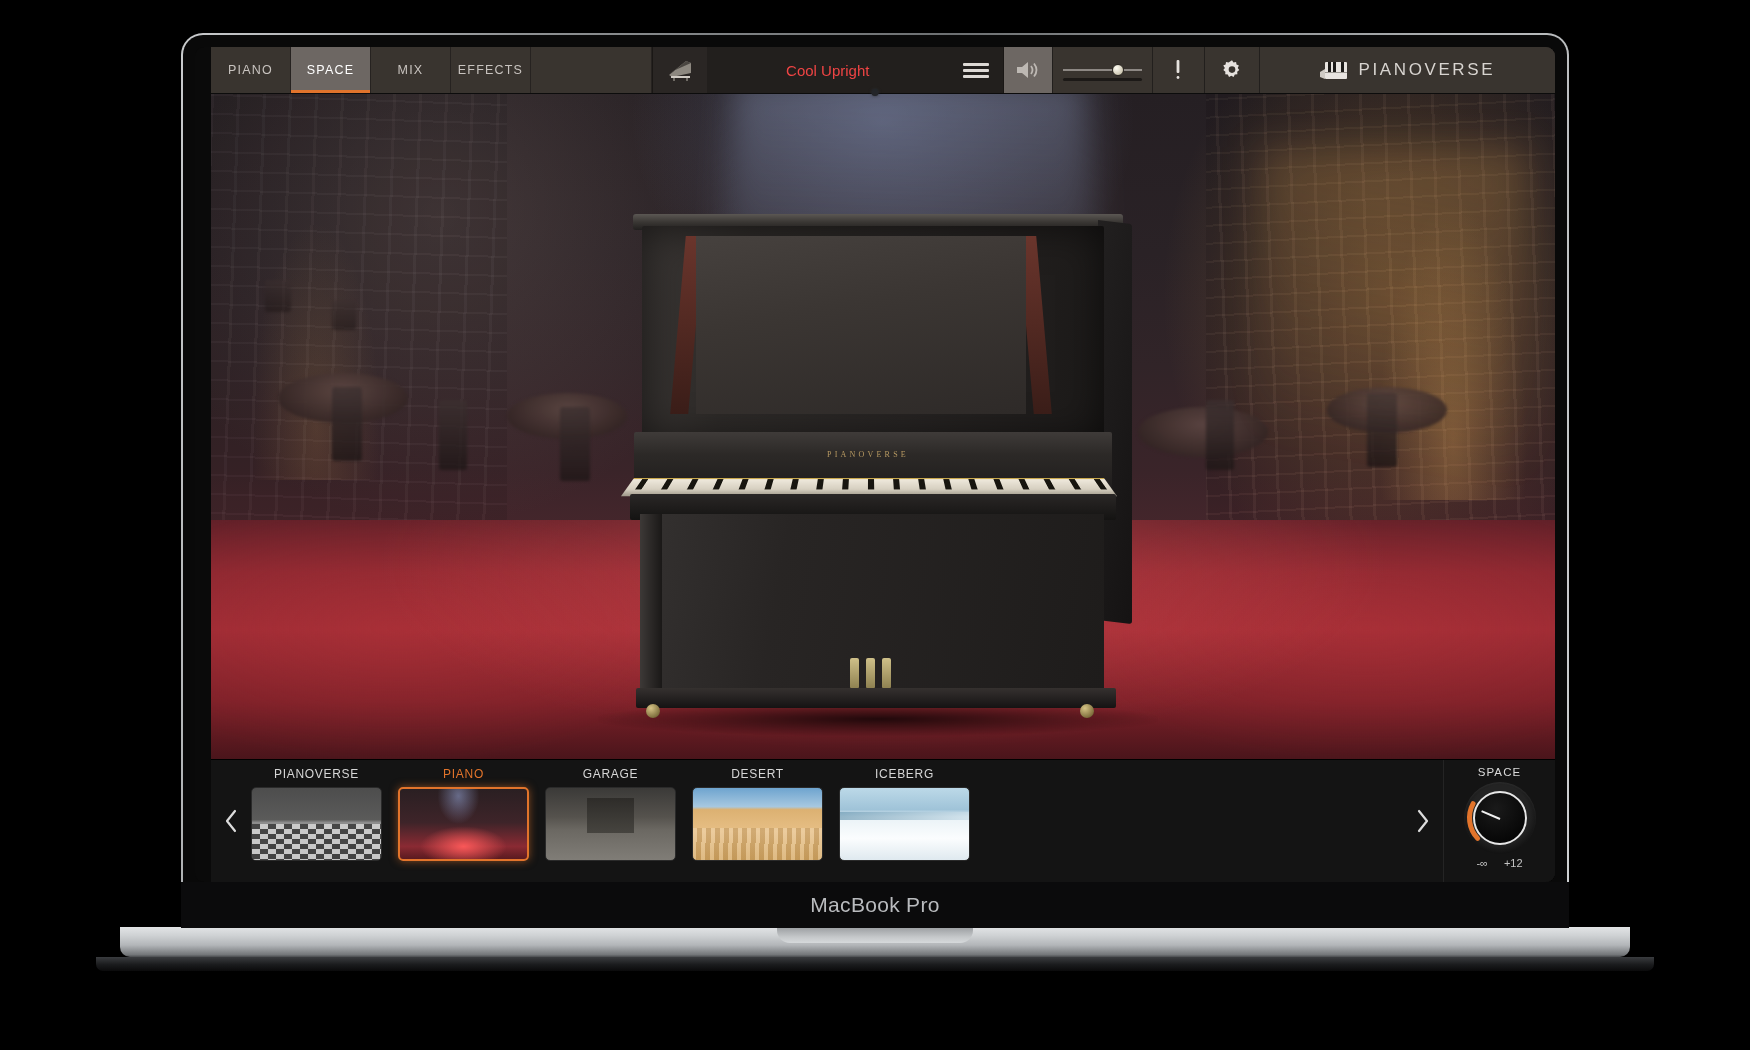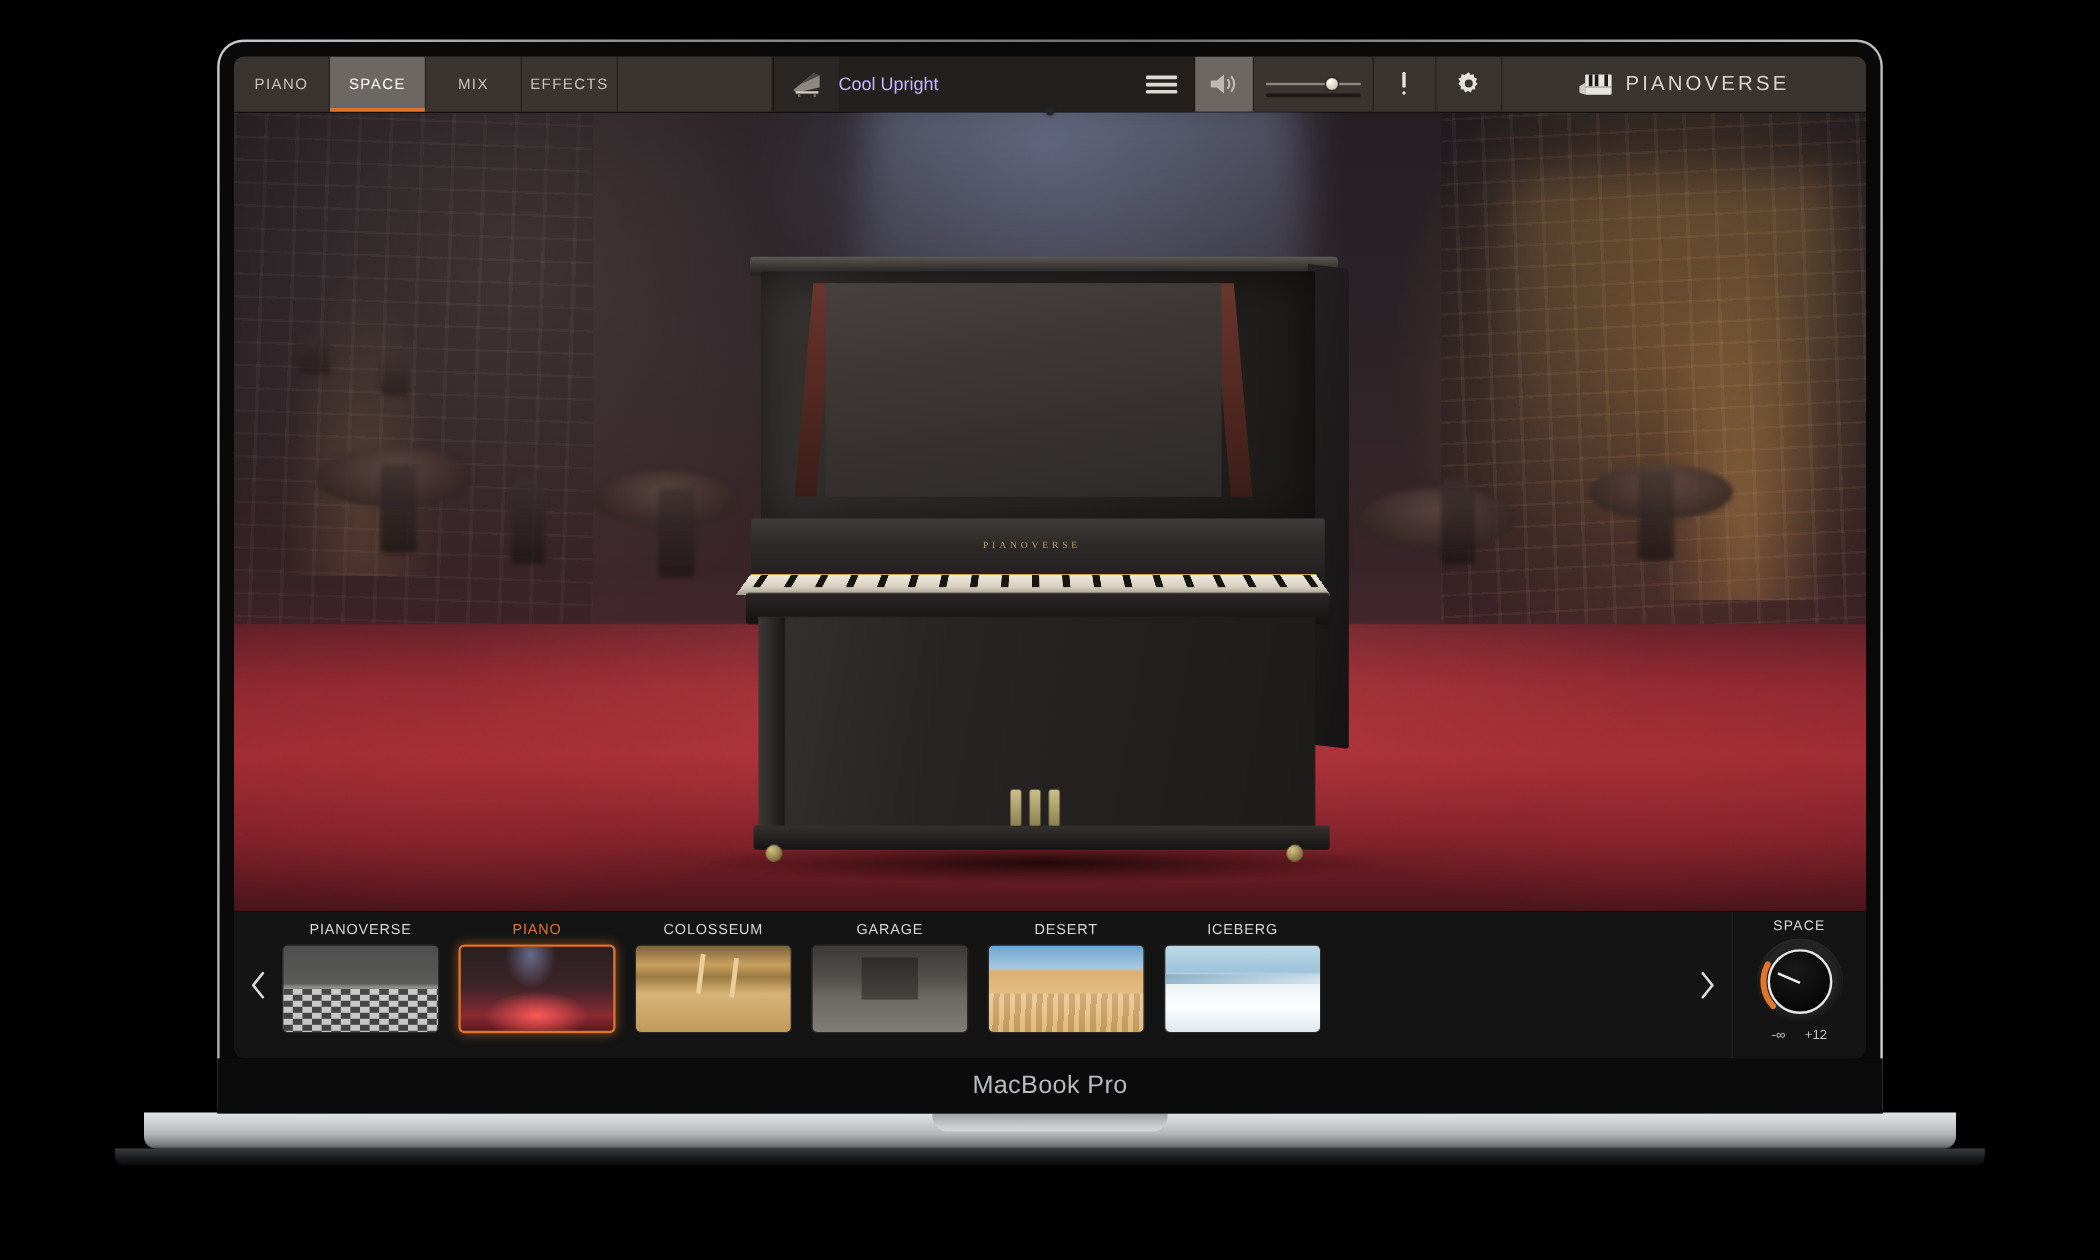--- a/index.html
+++ b/index.html
@@ -73,21 +73,21 @@
     width: 1558px; height: 14px;
     background: linear-gradient(180deg,#3a3c3f 0%,#1a1b1d 55%,#0a0a0b 100%);
     border-radius: 0 0 7px 7px;
     filter: blur(.3px);
   }
 
   
   #app {
     position: absolute; inset: 0;
     background: #141414;
-    display: flex; flex-direction: column;
+    display: flex; flex-direction: column; margin-left: 16px;
   }
 
   
   #toolbar {
     height: 47px; flex: 0 0 47px;
     background: #2e2a28;
     display: flex; align-items: stretch;
     border-bottom: 1px solid #0c0c0c;
   }
   .tab {
@@ -114,22 +114,22 @@
     background: #221f1d;
     border-left: 1px solid #1a1715;
     border-right: 1px solid #1a1715;
   }
   #preset-instr-icon {
     width: 54px; height: 100%;
     display: flex; align-items: center; justify-content: center;
     background: #2a2624;
   }
   #preset-name {
-    flex: 1 1 auto; text-align: left;
-    color: #c4b5fd; font-size: 15px;
+    flex: 1 1 auto; text-align: center;
+    color: #ef4444; font-size: 15px;
   }
   #preset-menu-btn {
     width: 54px; height: 100%;
     display: flex; align-items: center; justify-content: center;
     cursor: pointer;
   }
   .hamburger-bar { display:block; width: 26px; height: 3px; background:#ddd9d5; margin: 3px 0; border-radius:1px;}
 
   .tool-cell {
     display: flex; align-items: center; justify-content: center;
@@ -542,24 +542,20 @@
           <div class="preset-item">
             <div class="preset-label">PIANOVERSE</div>
             <div class="preset-thumb th-cathedral"></div>
           </div>
 
           <div class="preset-item selected">
             <div class="preset-label">PIANO</div>
             <div class="preset-thumb th-club"></div>
           </div>
 
-          <div class="preset-item">
-            <div class="preset-label">COLOSSEUM</div>
-            <div class="preset-thumb th-colosseum"></div>
-          </div>
 
           <div class="preset-item">
             <div class="preset-label">GARAGE</div>
             <div class="preset-thumb th-garage"></div>
           </div>
 
           <div class="preset-item">
             <div class="preset-label">DESERT</div>
             <div class="preset-thumb th-desert"></div>
           </div>

